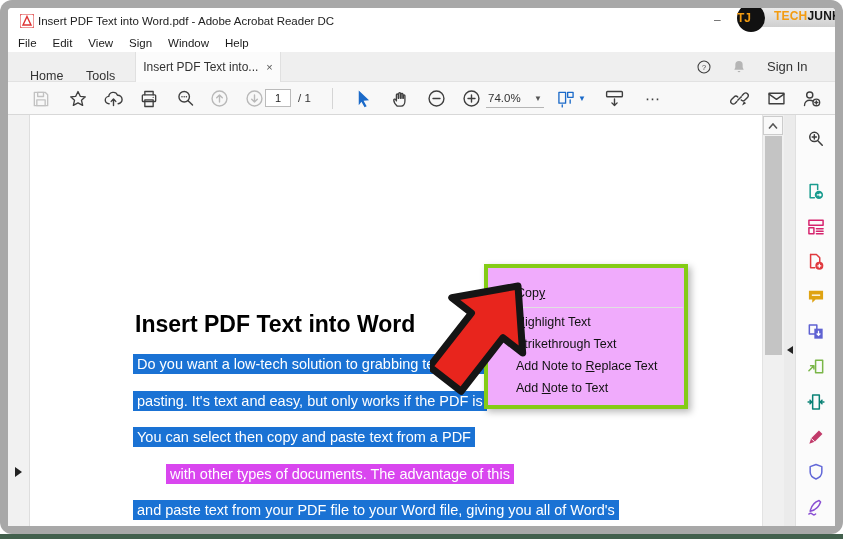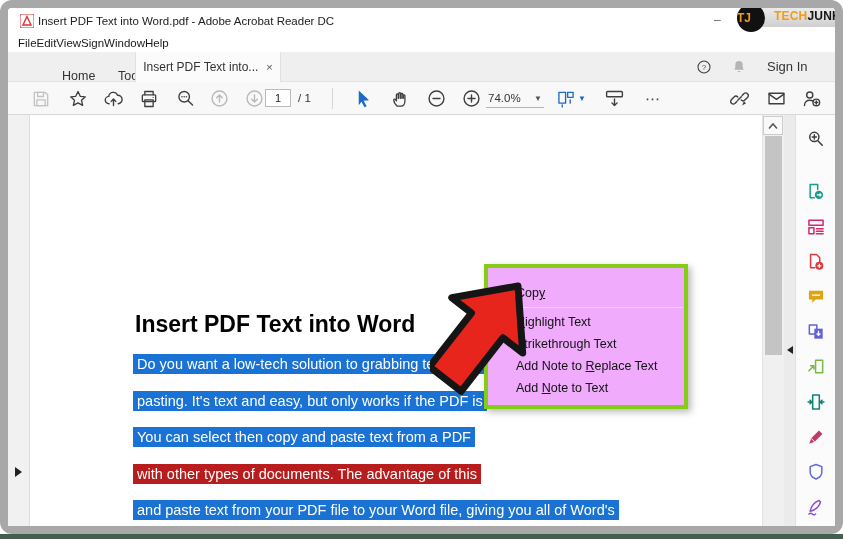--- a/index.html
+++ b/index.html
@@ -22,21 +22,21 @@
   .brand-bar { left:748px; top:-3px; width:79px; height:22px; background:linear-gradient(#f0f0f0,#cfcfcf); border-radius:3px 0 0 3px; display:flex; align-items:center; padding-left:18px; font-weight:bold; font-size:12px; letter-spacing:.2px; }
   .brand-circle { left:729px; top:-4px; width:28px; height:28px; background:#111; border-radius:50%; display:flex; align-items:center; font-weight:bold; font-size:12px; }
 
   
   .menubar { left:0; top:26px; width:827px; height:18px; background:#fff; display:flex; align-items:center; gap:16px; padding-left:10px; }
   .menu-item { font-size:11.5px; color:#1a1a1a; cursor:default; }
   .menubar-x { left:800px; top:28px; font-size:12px; color:#333; }
 
   
   .tabbar { left:0; top:44px; width:827px; height:30px; background:#efefef; border-bottom:1px solid #e2e2e2; }
-  .tab-plain { top:0; height:48px; display:flex; align-items:center; font-size:12.5px; color:#333;margin-left:32px; }
+  .tab-plain { top:0; height:48px; display:flex; align-items:center; font-size:12.5px; color:#333; }
   .tab-active { left:127px; top:0; width:146px; height:30px; background:#fbfbfb; border-left:1px solid #e0e0e0; border-right:1px solid #e0e0e0; display:flex; align-items:center; justify-content:center; gap:8px; font-size:12px; color:#333; }
   .tab-close { font-size:11px; color:#555; }
   .signin { font-size:13px; color:#333; }
 
   
   .toolbar { left:0; top:74px; width:827px; height:33px; background:#f8f8f8; border-bottom:1px solid #d8d8d8; }
   .tbtn { position:absolute; top:4px; width:26px; height:25px; background:transparent; border:none; display:flex; align-items:center; justify-content:center; }
   .tbtn svg { display:block; }
   .ic { stroke:currentColor; fill:none; stroke-width:1.6; stroke-linecap:round; stroke-linejoin:round; }
   .dark { color:#3f3f3f; } .disabled { color:#c2c2c2; } .blue { color:#1b6ac9; } .grayed { color:#b9b9b9; }
@@ -102,21 +102,21 @@
     <div class="abs brand-bar">
       <span style="color: rgb(243, 156, 18);">TECH</span>
         <span style="color:#141414">JUNKIE</span>
     </div>
     <div class="abs brand-circle">
       <span style="color: rgb(243, 156, 18);">TJ</span>
     </div>
     <span class="abs menubar-x">✕</span>
 
     <div class="abs menubar">
-        <span id="menu-items" style="display:flex;">
+        <span id="menu-items" style="display:flex;gap:16px">
           <span class="menu-item">File</span>
           <span class="menu-item">Edit</span>
           <span class="menu-item">View</span>
           <span class="menu-item">Sign</span>
           <span class="menu-item">Window</span>
           <span class="menu-item">Help</span>
         </span>
       </div>
 
     <div class="abs tabbar">
@@ -258,21 +258,21 @@
     <div class="abs leftstrip">
       <div class="abs nav-toggle"></div>
     </div>
 
     <div class="abs page">
       <div class="abs heading">Insert PDF Text into Word</div>
       <div class="abs doc-lines" id="doc-lines">
           <div class="doc-line"><span class="sel" style="background: rgb(26, 114, 212);">Do you want a low-tech solution to grabbing text from a PDF? Try cutting and</span></div>
           <div class="doc-line"><span class="sel" style="background: rgb(26, 114, 212);">pasting. It's text and easy, but only works if the PDF is</span></div>
           <div class="doc-line"><span class="sel" style="background: rgb(26, 114, 212);">You can select then copy and paste text from a PDF</span></div>
-          <div class="doc-line"><span class="sel" style="background: #b91c1c;">with other types of documents. The advantage of this</span></div>
+          <div class="doc-line"><span class="sel" style="background: #d946ef; margin-left: 33px;">with other types of documents. The advantage of this</span></div>
           <div class="doc-line"><span class="sel" style="background: rgb(26, 114, 212); margin-top: 8px;">and paste text from your PDF file to your Word file, giving you all of Word's</span></div>
         </div>
     </div>
 
     <div class="abs ctxmenu" id="context-menu">
         <div class="cm-item">Cop<u>y</u></div>
         <div class="cm-sep"></div>
         <div class="cm-item"><u>H</u>ighlight Text</div>
         <div class="cm-item"><u>S</u>trikethrough Text</div>
         <div class="cm-item">Add Note to <u>R</u>eplace Text</div>

